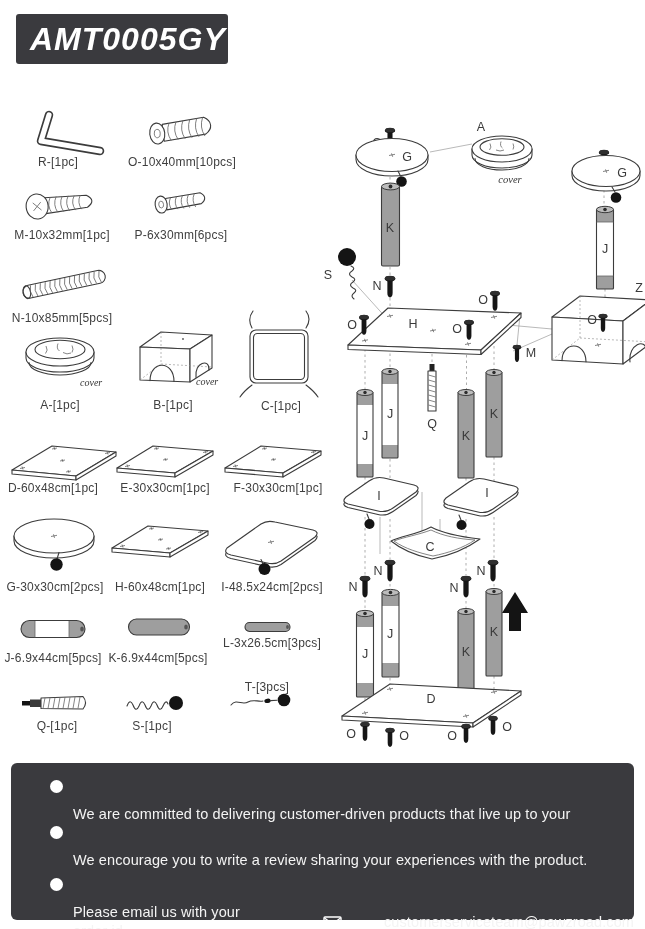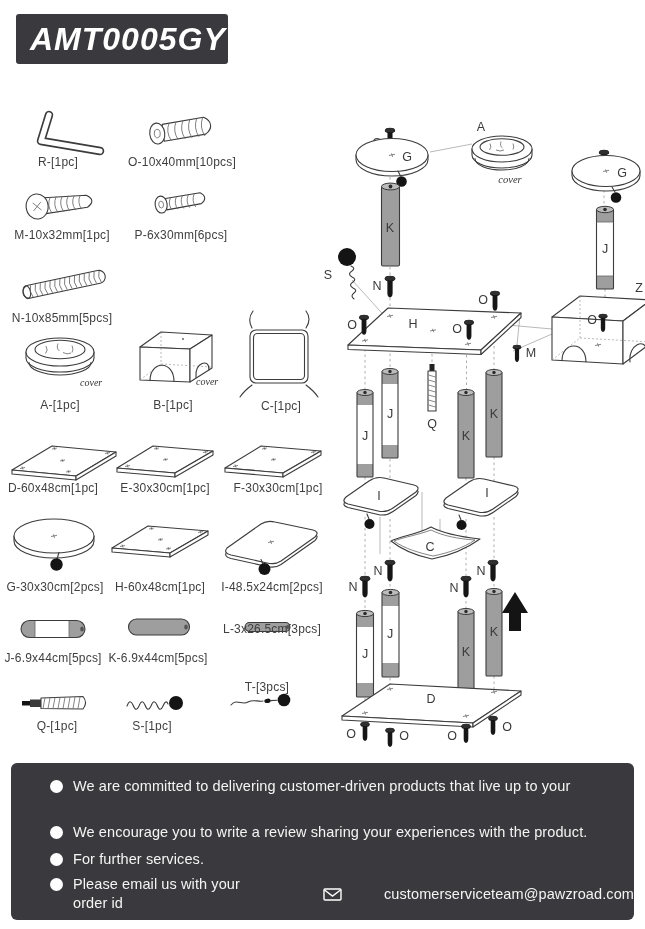--- a/index.html
+++ b/index.html
@@ -19,21 +19,21 @@
   .lnn{fill:none;stroke:#3c3c3c;stroke-width:1.1;stroke-linejoin:round;stroke-linecap:round;}
   .thin{fill:none;stroke:#666;stroke-width:.8;}
   .gray{fill:#9e9e9e;stroke:#3c3c3c;stroke-width:1.1;}
   .cap{fill:#bcbcbc;stroke:#3c3c3c;stroke-width:1;}
   .dash{stroke:#999;stroke-width:.8;stroke-dasharray:2.5 3;fill:none;}
   .dash2{stroke:#8a8a8a;stroke-width:.6;stroke-dasharray:2 2;fill:none;}
   .ptr{stroke:#9b9b9b;stroke-width:.7;fill:none;}
   .footer{position:absolute;left:11px;top:763px;width:623px;height:157px;background:#3a3a3e;border-radius:6px;}
   .frow{position:absolute;left:39px;display:flex;align-items:flex-start;}
   .fbullet{width:13px;height:13px;border-radius:50%;background:#fff;flex:none;margin:3px 10px 0 0;}
-  .ftext{font-size:14.5px;line-height:19px;color:#f4f4f4;letter-spacing:.1px;}
+  .ftext{font-size:14.5px;line-height:19px;color:#f4f4f4;letter-spacing:.1px;margin-top:28px;}
   .emrow{display:flex;align-items:center;gap:36px;}
   .env{margin:0 6px 0 38px;}
 </style>
 </head>
 <body>
 
 <div class="hdr">AMT0005GY</div>
 
 <div class="cell" style="left:25px;top:107px">
   <svg width="82" height="50" viewBox="0 0 82 50">
@@ -212,21 +212,21 @@
 <div class="plabel" style="left:103px;top:398px">B-[1pc]</div>
 <div class="plabel" style="left:211px;top:399px">C-[1pc]</div>
 <div class="plabel" style="left:-17px;top:481px">D-60x48cm[1pc]</div>
 <div class="plabel" style="left:95px;top:481px">E-30x30cm[1pc]</div>
 <div class="plabel" style="left:208px;top:481px">F-30x30cm[1pc]</div>
 <div class="plabel" style="left:-15px;top:580px">G-30x30cm[2pcs]</div>
 <div class="plabel" style="left:90px;top:580px">H-60x48cm[1pc]</div>
 <div class="plabel" style="left:202px;top:580px">I-48.5x24cm[2pcs]</div>
 <div class="plabel" style="left:-17px;top:651px">J-6.9x44cm[5pcs]</div>
 <div class="plabel" style="left:88px;top:651px">K-6.9x44cm[5pcs]</div>
-<div class="plabel" style="left:202px;top:622px">L-3x26.5cm[3pcs]</div>
+<div class="plabel" style="left:202px;top:636px">L-3x26.5cm[3pcs]</div>
 <div class="plabel" style="left:-13px;top:719px">Q-[1pc]</div>
 <div class="plabel" style="left:82px;top:719px">S-[1pc]</div>
 <div class="plabel" style="left:197px;top:680px">T-[3pcs]</div>
 
 <svg class="diagram" width="330" height="665" viewBox="315 95 330 665">
   <defs>
     <g id="boltv">
       <path d="M-2.2,2.5 L-2.2,14 Q-2.2,17.5 0,18 Q2.2,17.5 2.2,14 L2.2,2.5 Z" fill="#161616"></path>
       <ellipse cx="0" cy="2.3" rx="4.5" ry="2.4" fill="#161616"></ellipse>
       <ellipse cx="0" cy="1.8" rx="4.2" ry="2" fill="#2f2f2f"></ellipse>
@@ -442,24 +442,20 @@
   <div class="frow" style="top:14px">
     <span class="fbullet"></span>
     <div class="ftext">
       <div>We are committed to delivering customer-driven products that live up to your</div>
     </div>
   </div>
   <div class="frow" style="top:60px">
     <span class="fbullet"></span>
     <div class="ftext">We encourage you to write a review sharing your experiences with the product.</div>
   </div>
-  <div class="frow" style="top:87px">
-    <span class="fbullet"></span>
-    <div class="ftext">For further services.</div>
-  </div>
   <div class="frow" style="top:112px">
     <span class="fbullet"></span>
     <div class="ftext emrow">
       <span>Please email us with your order id</span>
       <svg class="env" width="19" height="13" viewBox="0 0 19 13">
         <rect x="1" y="1" width="17" height="11" rx="1" fill="none" stroke="#fff" stroke-width="1.4"></rect>
         <path d="M1.5,2 L9.5,8 L17.5,2" fill="none" stroke="#fff" stroke-width="1.4"></path>
       </svg>
       <span>customerserviceteam@pawzroad.com</span>
     </div>

